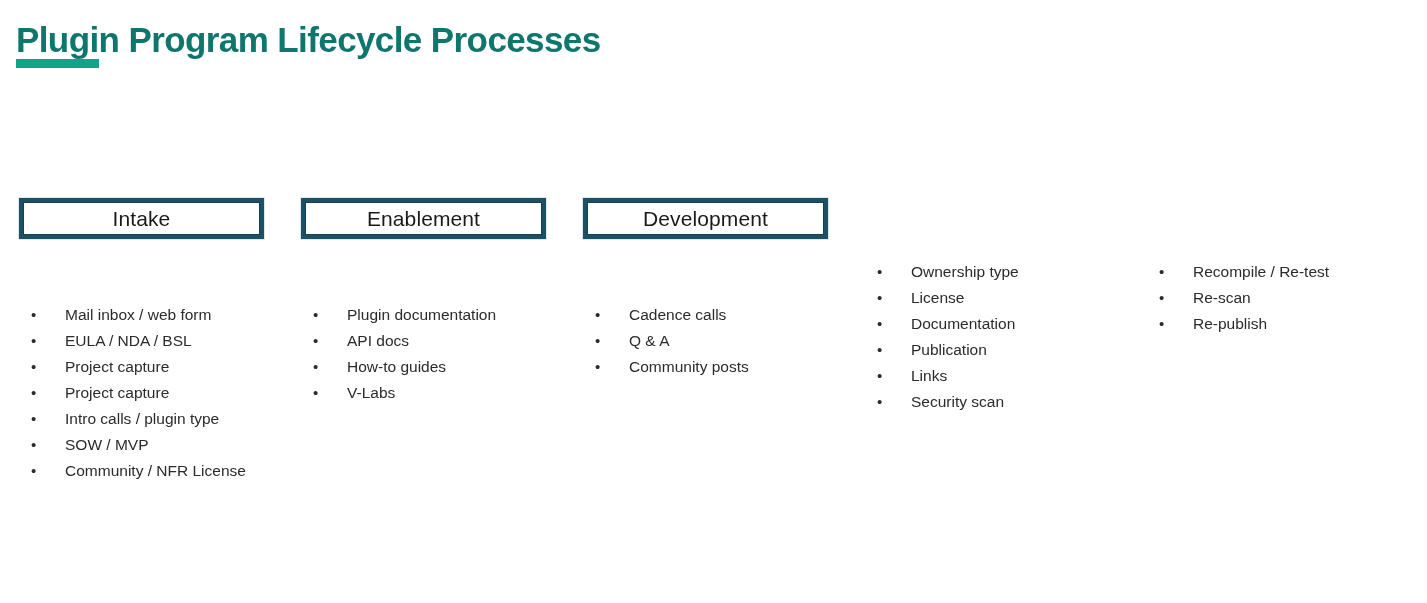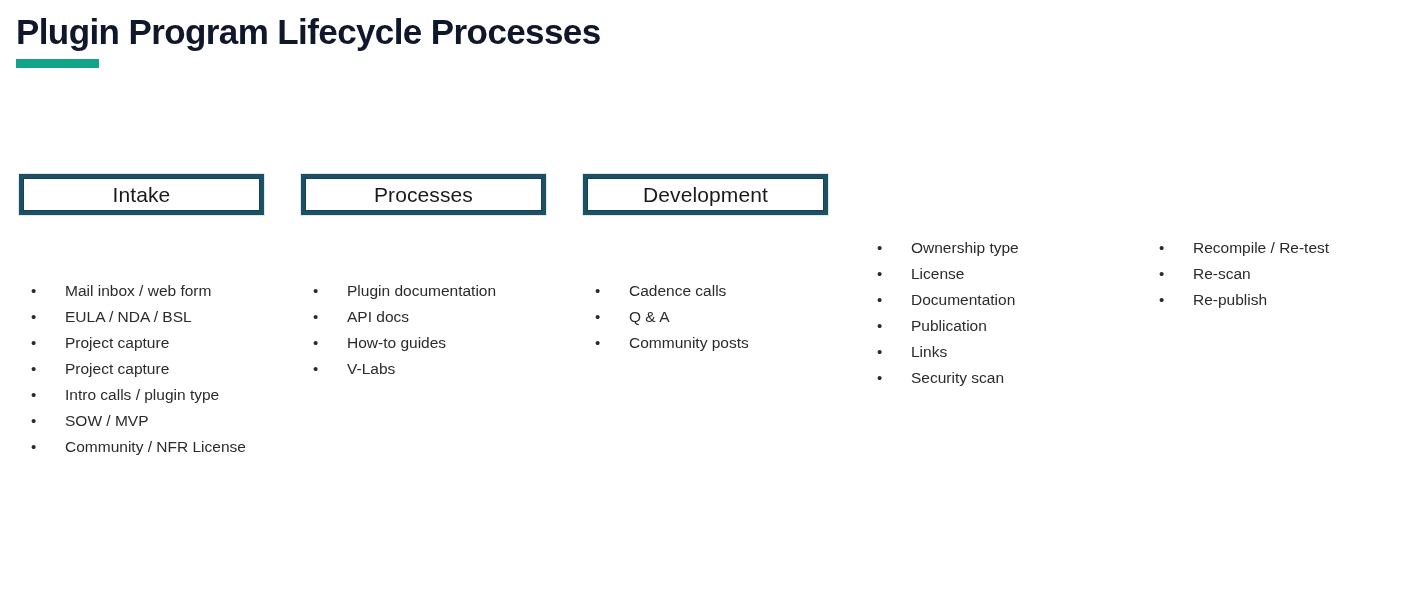--- a/index.html
+++ b/index.html
@@ -13,25 +13,25 @@
     position: relative;
     overflow: hidden;
     font-family: "Liberation Sans", sans-serif;
     -webkit-font-smoothing: antialiased;
   }
 
   
   #slide-title {
     position: absolute;
     left: 16px;
-    top: 8px;
+    top: 16px;
     font-size: 35px;
     font-weight: 700;
     letter-spacing: -0.6px;
-    color: #0f172a;
+    color: #0f766e;
     line-height: 48px;
     white-space: nowrap;
   }
   #title-rule {
     position: absolute;
     left: 16px;
     top: 59px;
     width: 83px;
     height: 9px;
     background: #11a489;
@@ -44,20 +44,21 @@
     top: 173px;
     width: 1380px;
     display: flex;
     flex-direction: row;
     align-items: flex-start;
     gap: 35px;
   }
   .column {
     width: 247px;
     flex: 0 0 247px;
+    margin-top: 24px;
   }
 
   
   .phase-box {
     box-sizing: border-box;
     height: 43px;
     background: #1c5165;
     padding: 4px;
     border: 1px solid #dfe9ec;
   }
@@ -123,21 +124,21 @@
         <li class="bullet-item"><span class="bullet-dot">•</span><span>Project capture</span></li>
         <li class="bullet-item"><span class="bullet-dot">•</span><span>Project capture</span></li>
         <li class="bullet-item"><span class="bullet-dot">•</span><span>Intro calls / plugin type</span></li>
         <li class="bullet-item"><span class="bullet-dot">•</span><span>SOW / MVP</span></li>
         <li class="bullet-item"><span class="bullet-dot">•</span><span>Community / NFR License</span></li>
       </ul>
     </div>
     <div class="column">
       <div class="phase-box">
         <div class="phase-box-inner">
-          <span class="phase-label">Processes</span>
+          <span class="phase-label">Enablement</span>
         </div>
       </div>
       <ul class="bullet-list">
         <li class="bullet-item"><span class="bullet-dot">•</span><span>Plugin documentation</span></li>
         <li class="bullet-item"><span class="bullet-dot">•</span><span>API docs</span></li>
         <li class="bullet-item"><span class="bullet-dot">•</span><span>How-to guides</span></li>
         <li class="bullet-item"><span class="bullet-dot">•</span><span>V-Labs</span></li>
       </ul>
     </div>
     <div class="column">

